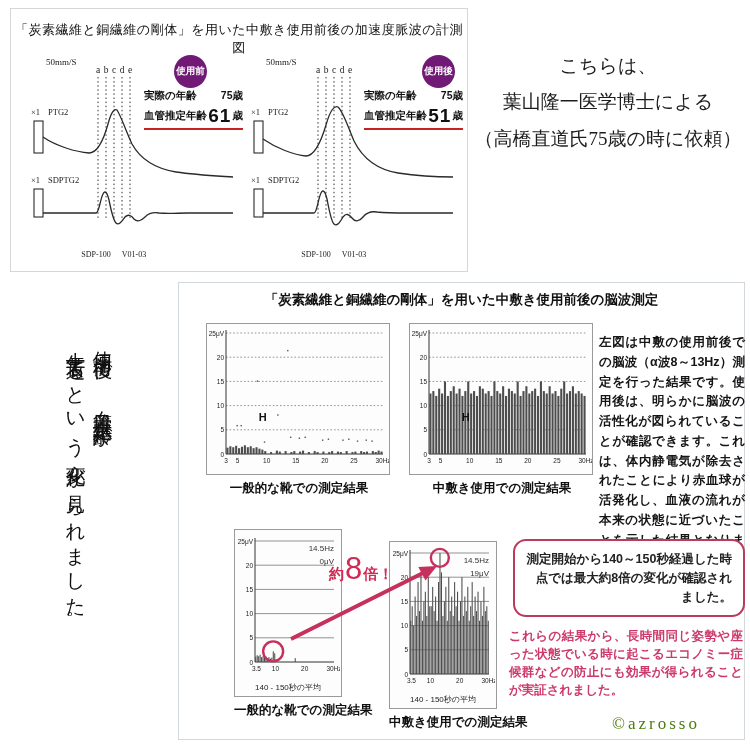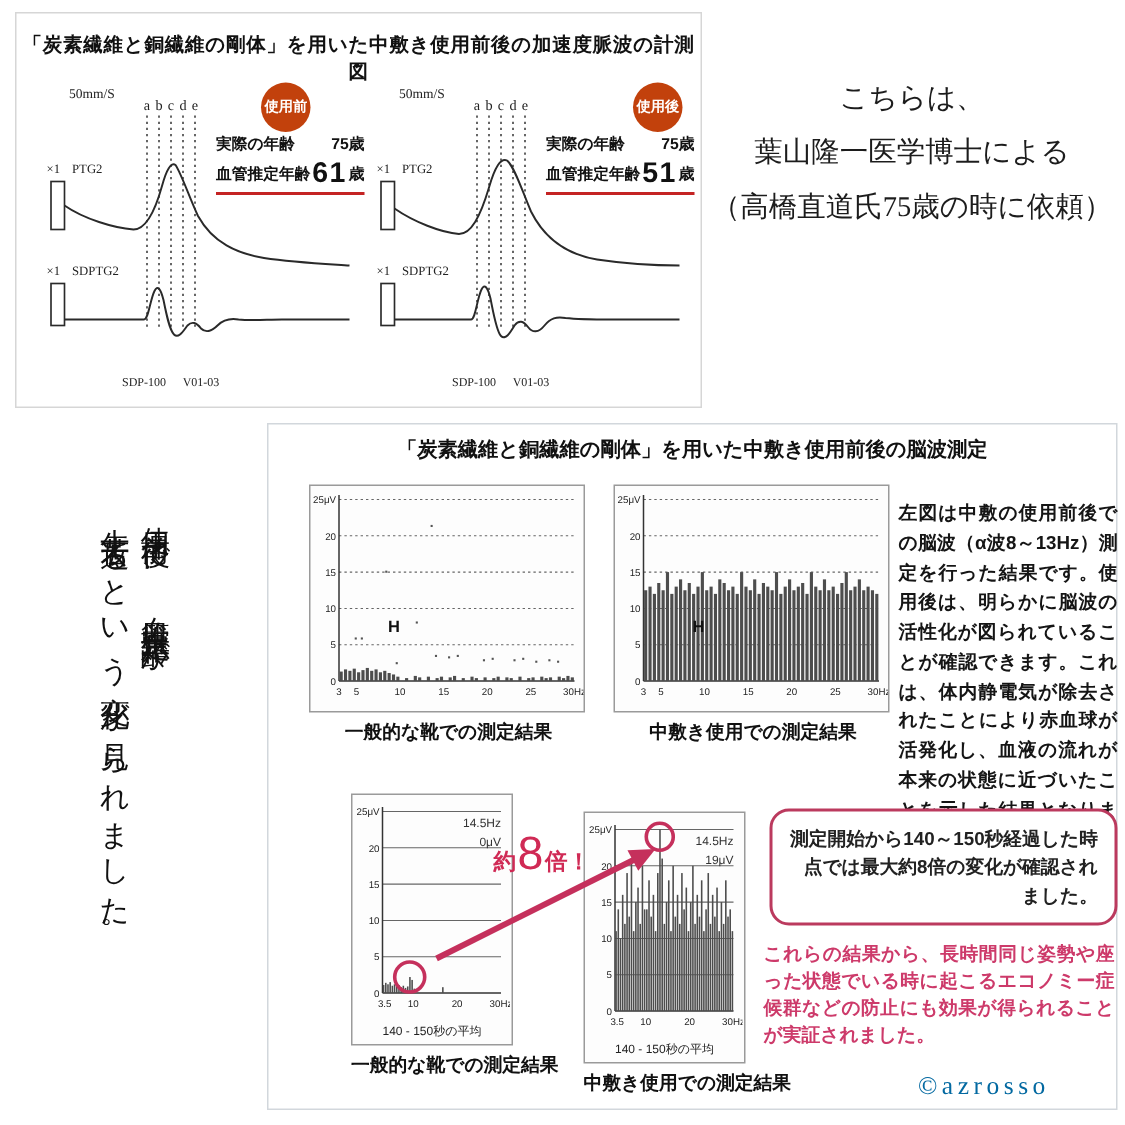--- a/index.html
+++ b/index.html
@@ -1,25 +1,25 @@
 <!DOCTYPE html>
 <html><head>
 <meta charset="utf-8">
 <style>
   html,body{margin:0;padding:0;background:#fff;}
   #page{position:relative;width:750px;height:750px;background:#fff;overflow:hidden;
         font-family:"Liberation Sans","DejaVu Sans",sans-serif;color:#111;}
   .abs{position:absolute;}
   
   .pulse-panel{left:10px;top:8px;width:456px;height:262px;border:1px solid #d6d6d6;background:#fff;}
-  .pulse-title{width:100%;top:12px;text-align:center;font-size:13px;font-weight:bold;letter-spacing:0.5px;}
+  .pulse-title{width:100%;top:12px;text-align:center;font-size:13px;font-weight:normal;letter-spacing:0.5px;}
   .pchart{top:40px;width:216px;height:220px;}
   .pchart svg{position:absolute;left:0;top:0;}
   .svgtxt{font-family:"Liberation Serif",serif;fill:#222;}
-  .badge{width:33px;height:33px;border-radius:50%;background:#c2410c;color:#fff;
+  .badge{width:33px;height:33px;border-radius:50%;background:#701a75;color:#fff;
          display:flex;align-items:center;justify-content:center;font-size:9.5px;font-weight:bold;}
   .ages{left:118px;top:40px;width:99px;font-size:10.5px;font-weight:bold;}
   .age-row{display:flex;justify-content:space-between;align-items:center;}
   .age-row.est{border-bottom:2px solid #c42323;padding-bottom:1px;margin-top:2px;}
   .age-big{font-size:19px;letter-spacing:1px;}
   
   .credit{left:466px;top:48px;width:284px;text-align:center;
           font-family:"Liberation Serif","DejaVu Serif",serif;font-size:19px;line-height:1.92;color:#1c1c1c;}
   
   .vnote{left:62px;top:336px;height:392px;writing-mode:vertical-rl;
@@ -36,21 +36,21 @@
   .desc{left:420px;top:50px;width:146px;font-size:12.5px;font-weight:600;line-height:1.58;
         text-align:justify;color:#151515;}
   .ratio{left:150px;top:268px;color:#d02a55;white-space:nowrap;font-weight:bold;}
   .ratio .r-side{font-size:15px;}
   .ratio .r-num{font-size:31px;font-weight:normal;padding:0 1px;}
   .hibox{left:334px;top:256px;width:206px;border:2px solid #bb3a5e;border-radius:13px;
          padding:9px 11px;font-size:12.5px;font-weight:bold;line-height:1.5;color:#222;background:#fff;text-align:right;}
   .conclusion{left:330px;top:344px;width:234px;color:#cd3a6a;font-weight:bold;
               font-size:12.5px;line-height:1.44;text-align:justify;}
   .watermark{left:612px;top:714px;font-family:"Liberation Serif",serif;font-size:17px;
-             letter-spacing:3px;color:#0369a1;}
+             letter-spacing:3px;color:#4d7c0f;}
 </style>
 </head>
 <body>
 
 <div id="page">
 
   <div class="abs pulse-panel">
     <div class="abs pulse-title">「炭素繊維と銅繊維の剛体」を用いた中敷き使用前後の加速度脈波の計測図</div>
 
     <div class="abs pchart" style="left:15px;">

